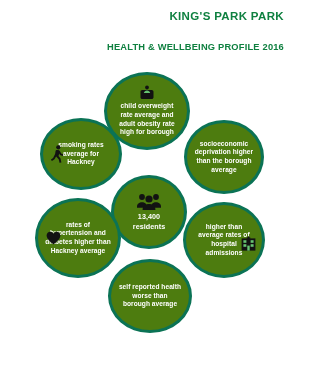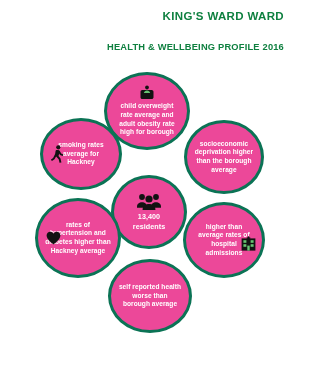--- a/index.html
+++ b/index.html
@@ -38,21 +38,21 @@
     letter-spacing: 0.2px;
     line-height: 12px;
     margin-top: 18px;
     white-space: nowrap;
   }
 
   
   .bubble {
     position: absolute;
     border-radius: 50%;
-    background: #ec4899;
+    background: #4d7c0f;
     border: 3px solid #0b7355;
     box-sizing: border-box;
     display: flex;
     flex-direction: column;
     align-items: center;
     justify-content: center;
     text-align: center;
   }
   .bubble-text {
     color: #ffffff;
@@ -100,21 +100,21 @@
   .b-lower-left { left: 35px;  top: 198px; width: 86px;  height: 80px; }
   .b-lower-right{ left: 183px; top: 202px; width: 82px;  height: 76px; }
   .b-bottom     { left: 108px; top: 259px; width: 84px;  height: 74px; }
 </style>
 </head>
 <body>
 
 <div id="page">
 
   <div class="header">
-    <div class="header-line1">KING'S WARD WARD</div>
+    <div class="header-line1">KING'S PARK PARK</div>
     <div class="header-line2">HEALTH &amp; WELLBEING PROFILE 2016</div>
   </div>
 
   <div class="bubble b-top">
     <span class="icon icon-top">
       <svg width="16" height="15" viewBox="0 0 16 15" fill="#121212">
         <path d="M8 0.6c1.05 0 1.9 0.85 1.9 1.9S9.05 4.4 8 4.4 6.1 3.55 6.1 2.5 6.95 0.6 8 0.6z"></path>
         <path d="M3.3 5.1h9.4c1.0 0 1.8 0.8 1.8 1.8v5.4c0 1.0-0.8 1.8-1.8 1.8H3.3c-1.0 0-1.8-0.8-1.8-1.8V6.9c0-1.0 0.8-1.8 1.8-1.8z"></path>
         <path d="M8 5.6c1.5 0 2.8 1.0 3.2 2.4H4.8C5.2 6.6 6.5 5.6 8 5.6z" fill="#66c472"></path>
       </svg>

